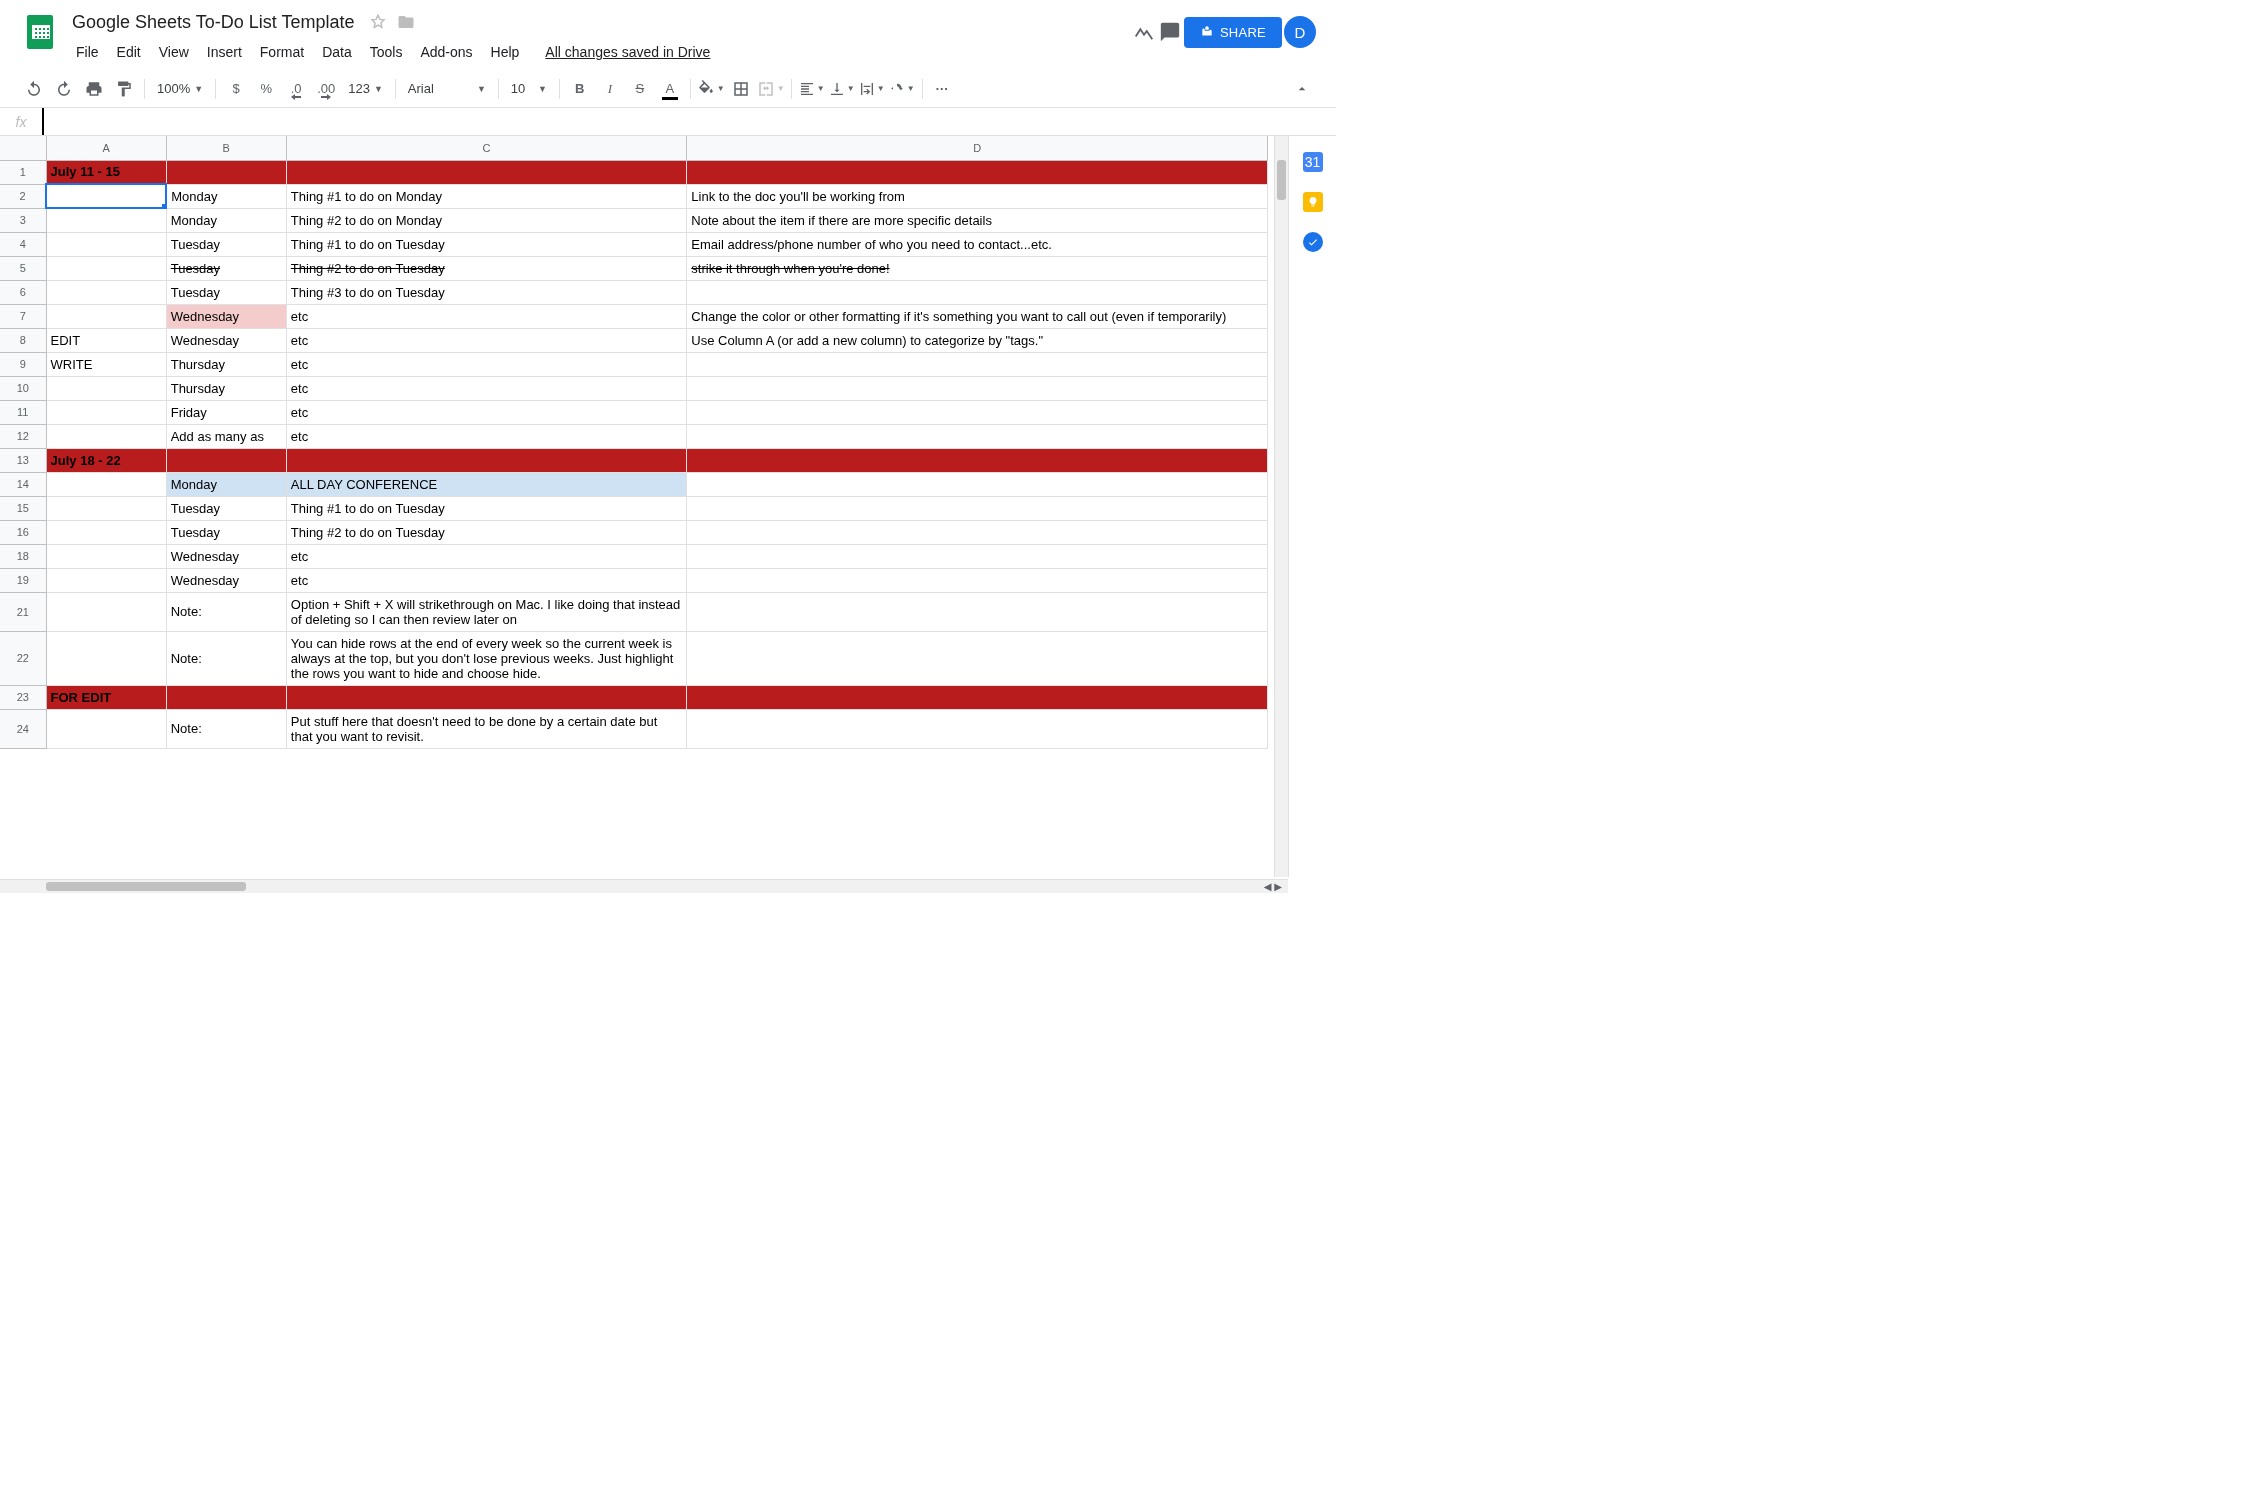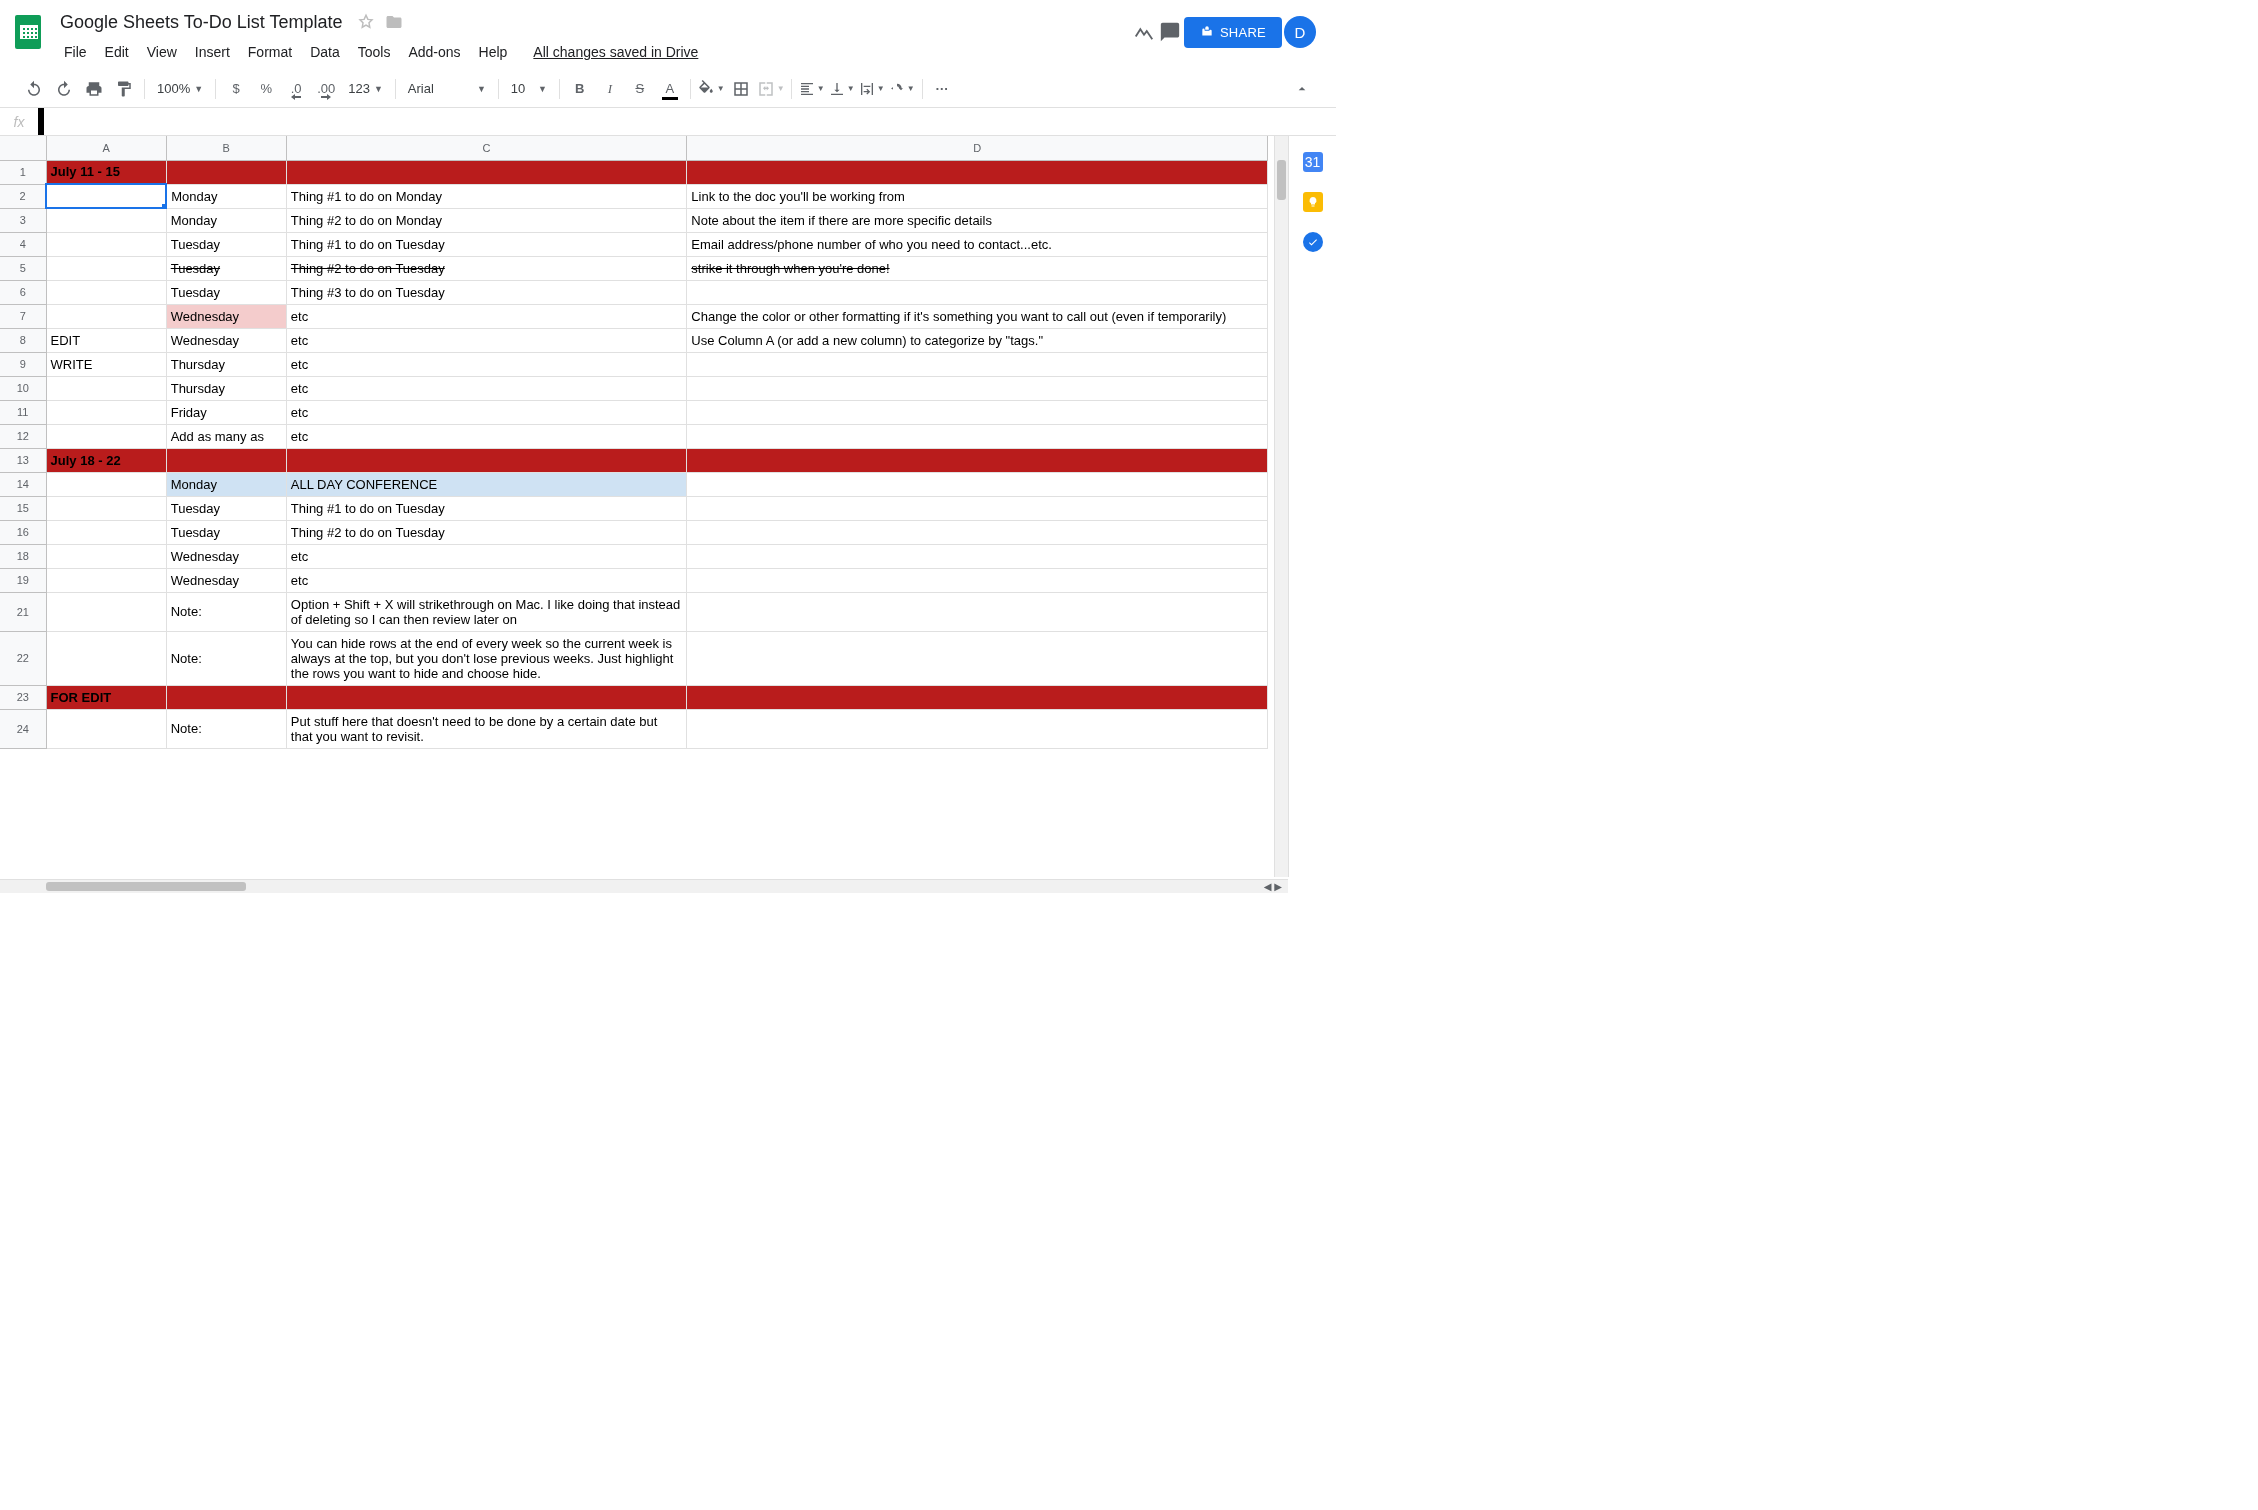--- a/index.html
+++ b/index.html
@@ -1,19 +1,19 @@
 <!DOCTYPE html>
 <html><head>
 <meta charset="utf-8">
 <style>
 * { box-sizing: border-box; margin: 0; padding: 0; }
 body { font-family: Arial, sans-serif; font-size: 13px; color: #202124; background: #fff; overflow: hidden; width: 1336px; height: 893px; position: relative; }
 
 
-.header { display: flex; align-items: flex-start; padding: 8px 8px 0 8px; }
+.header { display: flex; align-items: flex-start; padding: 8px 8px 0 8px; margin-left: 12px; }
 .logo { width: 40px; height: 40px; margin: 4px 8px 0 0; display: flex; align-items: center; justify-content: center; }
 .logo-box { width: 26px; height: 34px; background: #0f9d58; border-radius: 2px; position: relative; }
 .logo-box::after { content: ""; position: absolute; top: 10px; left: 5px; width: 16px; height: 12px; background: repeating-linear-gradient(#fff 0 2px, transparent 2px 4px), repeating-linear-gradient(90deg, #fff 0 2px, transparent 2px 4px); border: 1px solid #fff; }
 .titlearea { flex: 1; }
 .title-row { display: flex; align-items: center; gap: 10px; height: 28px; }
 .doc-title { font-size: 18px; color: #202124; padding: 2px 4px; }
 .star-icon, .folder-icon { color: #bdbdbd; cursor: pointer; }
 .menubar { display: flex; gap: 2px; margin-top: 4px; align-items: center; }
 .menubar span { padding: 4px 8px; font-size: 14px; color: #202124; cursor: pointer; border-radius: 2px; }
 .save-status { color: #5f6368; text-decoration: underline; margin-left: 8px; font-size: 14px; cursor: pointer; }
@@ -31,21 +31,21 @@
 .tb-dd .caret { font-size: 9px; color: #5f6368; }
 .font-dd { width: 90px; justify-content: space-between; border: none; }
 .size-dd { width: 48px; justify-content: space-between; }
 .text-color { position: relative; }
 .text-color::after { content: ""; position: absolute; bottom: 2px; left: 6px; right: 6px; height: 3px; background: #000; }
 .more { font-weight: bold; letter-spacing: 2px; }
 .collapse { margin-left: auto; }
 
 
 .fx-bar { display: flex; align-items: center; height: 28px; border-bottom: 1px solid #e0e0e0; }
-.fx-label { width: 44px; text-align: center; font-style: italic; color: #bdbdbd; font-size: 14px; border-right: 6px solid #000000; height: 100%; display: flex; align-items: center; justify-content: center; }
+.fx-label { width: 44px; text-align: center; font-style: italic; color: #bdbdbd; font-size: 14px; border-right: 2px solid #000000; height: 100%; display: flex; align-items: center; justify-content: center; }
 .fx-input { flex: 1; height: 100%; padding: 0 8px; border: none; outline: none; font-size: 13px; }
 
 
 .grid-container { display: flex; height: calc(100% - 152px); }
 .grid { flex: 1; overflow: auto; position: relative; }
 table { border-collapse: collapse; table-layout: fixed; width: 1268px; }
 .corner { width: 46px; height: 24px; background: #f8f9fa; border-right: 1px solid #c0c0c0; border-bottom: 1px solid #c0c0c0; }
 th.col-hdr { background: #f8f9fa; border: 1px solid #c0c0c0; border-top: none; height: 24px; font-weight: normal; color: #5f6368; font-size: 11px; text-align: center; }
 th.row-hdr { background: #f8f9fa; border: 1px solid #c0c0c0; border-left: none; width: 46px; font-weight: normal; color: #5f6368; font-size: 11px; text-align: center; }
 td { border: 1px solid #e0e0e0; padding: 2px 4px; font-size: 13px; color: #000; height: 24px; vertical-align: middle; overflow: hidden; white-space: nowrap; }

